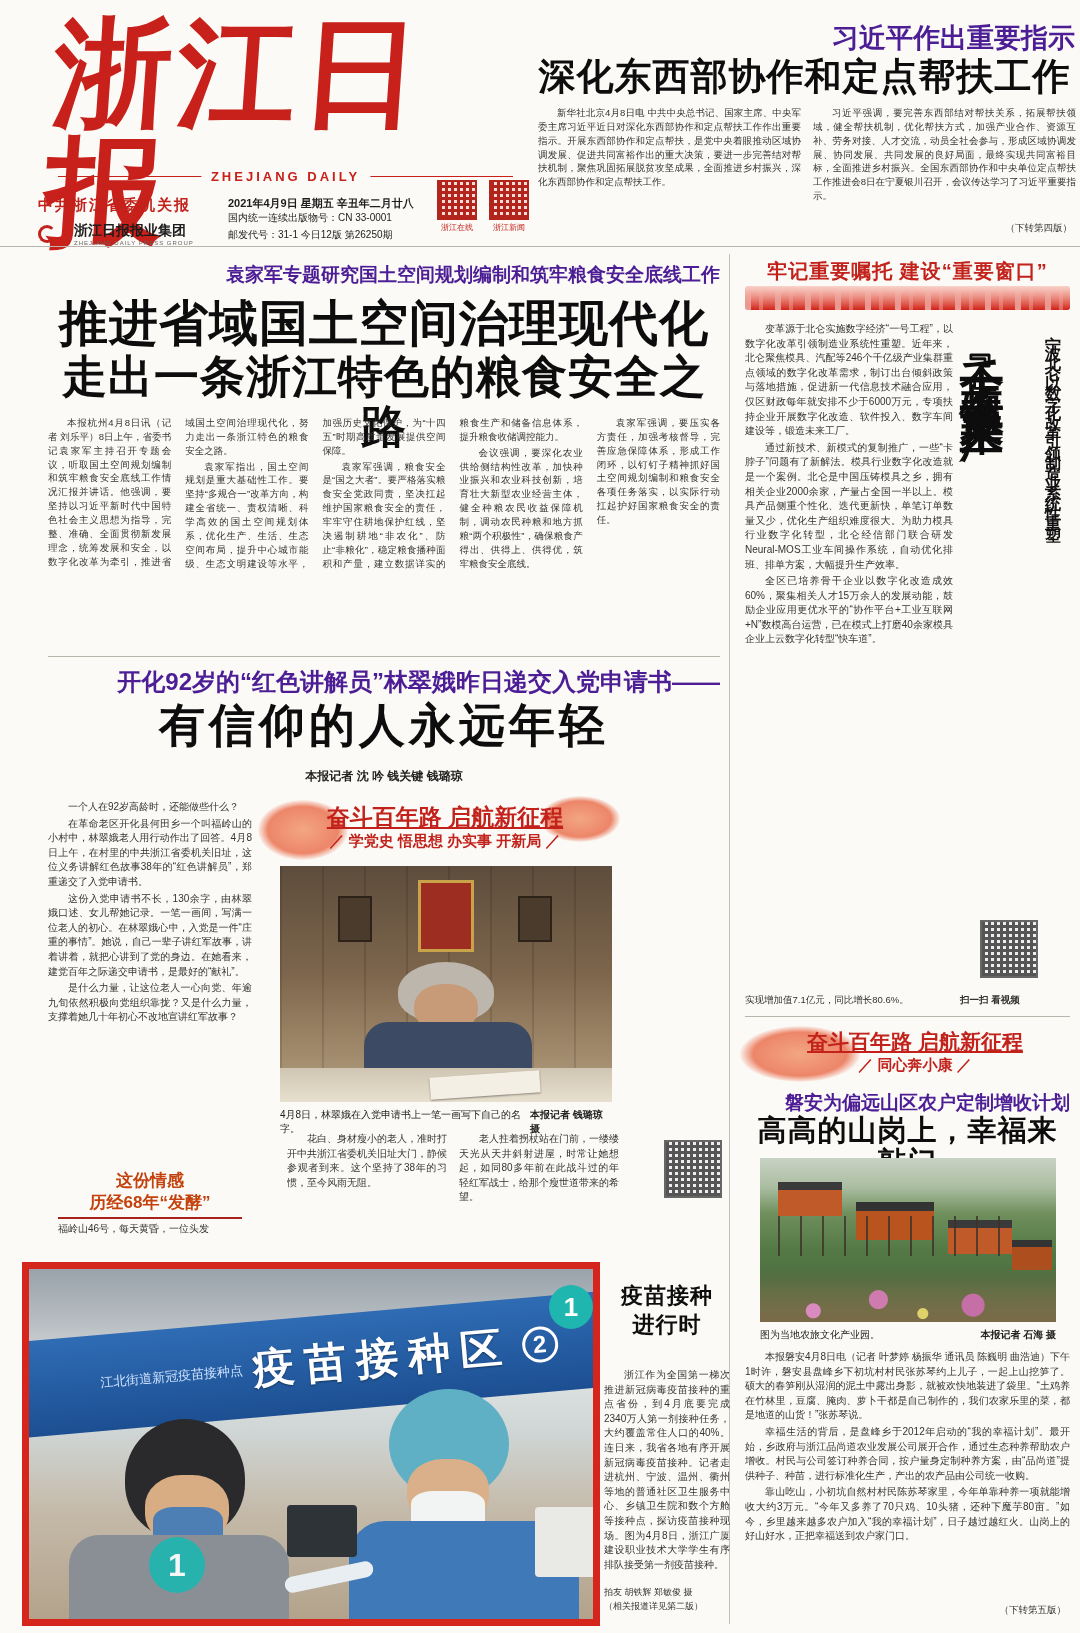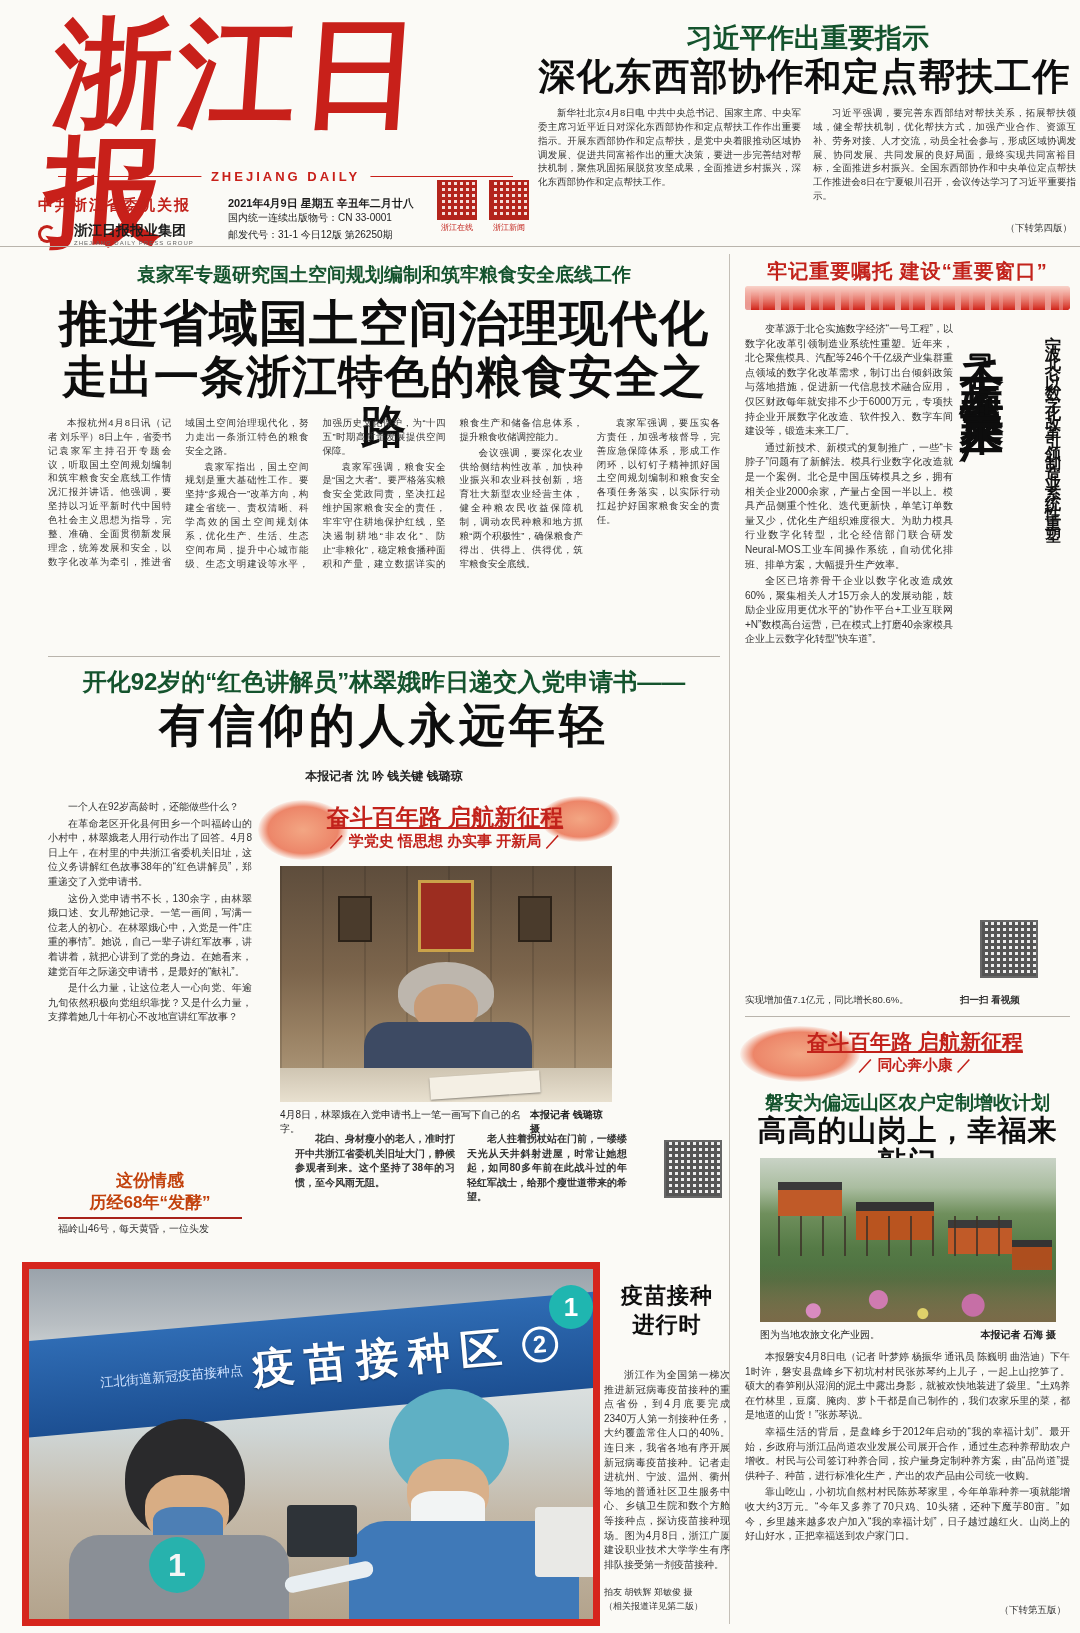--- a/index.html
+++ b/index.html
@@ -20,21 +20,21 @@
   .eng-label{position:absolute;top:-8px;left:50%;transform:translateX(-50%);background:#fbfaf6;padding:0 10px;color:#c8201a;font-size:13px;font-weight:bold;letter-spacing:3px;}
   .qr{width:40px;height:40px;background:
       repeating-linear-gradient(0deg,#b3241c 0 3px,rgba(255,255,255,0) 3px 6px),
       repeating-linear-gradient(90deg,#b3241c 0 3px,#f3ddd8 3px 6px);
       border:2px solid #b3241c;}
   .qr-label{font-size:8px;color:#c2221b;text-align:center;margin-top:2px;}
   .qr-sm{width:58px;height:58px;background:
       repeating-linear-gradient(0deg,#555 0 3px,rgba(255,255,255,0) 3px 6px),
       repeating-linear-gradient(90deg,#555 0 3px,#eee 3px 6px);border:2px solid #666;}
   
-  .kicker{font-weight:bold;color:#14532d;}
+  .kicker{font-weight:bold;color:#4c1d95;text-align:right;}
   .headline{font-weight:bold;color:#0d0d0d;letter-spacing:1px;line-height:1.12;}
   .banner-red{color:#c2221b;font-weight:bold;}
   .skyline{background:linear-gradient(180deg,#f0604a,#cf2318);
       -webkit-mask-image:linear-gradient(180deg,rgba(0,0,0,.25),#000);
       border-radius:2px;overflow:hidden;}
   .skyline:before{content:"";position:absolute;inset:0;
       background:repeating-linear-gradient(90deg,rgba(255,255,255,.55) 0 6px,rgba(255,255,255,0) 6px 14px,rgba(255,255,255,.3) 14px 18px,rgba(255,255,255,0) 18px 30px);
       -webkit-mask-image:linear-gradient(0deg,#000 0%,rgba(0,0,0,0) 85%);}
   .vert{writing-mode:vertical-rl;}
   .caption-row{display:flex;justify-content:space-between;font-size:10px;color:#222;}
@@ -176,21 +176,21 @@
     <div class="abs" style="left:118px;top:96px;width:96px;height:60px;border-radius:50% 50% 42% 42%;background:#bdb6ad;"></div>
     <div class="abs" style="left:134px;top:118px;width:64px;height:48px;border-radius:46%;background:#c79b77;"></div>
     <div class="abs" style="left:84px;top:156px;width:168px;height:70px;border-radius:24px 24px 0 0;background:#3d4a63;"></div>
     <div class="abs" style="left:0;bottom:0;width:332px;height:34px;background:linear-gradient(180deg,#cfc5b2,#e8e0cf);"></div>
     <div class="abs" style="left:150px;bottom:6px;width:110px;height:22px;background:#f4efe4;transform:rotate(-4deg);box-shadow:0 1px 2px rgba(0,0,0,.4);"></div>
   </div>
   <div class="abs caption-row" style="left:280px;top:1108px;width:332px;">
     <span>4月8日，林翠娥在入党申请书上一笔一画写下自己的名字。</span>
     <span class="bold">本报记者 钱璐琼 摄</span>
   </div>
-  <div class="abs body-text just col2" style="left:295px;top:1132px;width:332px;height:122px;font-weight:bold;">
+  <div class="abs body-text just col2" style="left:287px;top:1132px;width:332px;height:122px;">
       <p>花白、身材瘦小的老人，准时打开中共浙江省委机关旧址大门，静候参观者到来。这个坚持了38年的习惯，至今风雨无阻。</p>
       <p>老人拄着拐杖站在门前，一缕缕天光从天井斜射进屋，时常让她想起，如同80多年前在此战斗过的年轻红军战士，给那个瘦世道带来的希望。</p>
     </div>
 
   <div class="abs qr-sm" style="left:664px;top:1140px;"></div>
 
   <div class="abs" style="left:22px;top:1262px;width:578px;height:364px;border:7px solid #d6251d;background:
       linear-gradient(180deg,#9aa3ab 0%,#b9bfc3 16%,#dfe3e2 30%,#cfd6d6 46%,#c4b9a8 70%,#b3a38c 100%);overflow:hidden;">
     <div class="abs" style="left:-20px;top:46px;width:640px;height:96px;transform:rotate(-5deg);background:linear-gradient(180deg,#2f6cb4,#1c4f92);display:flex;align-items:center;justify-content:center;gap:10px;">
       <span style="color:#cfe2ff;font-size:13px;">江北街道新冠疫苗接种点</span>

